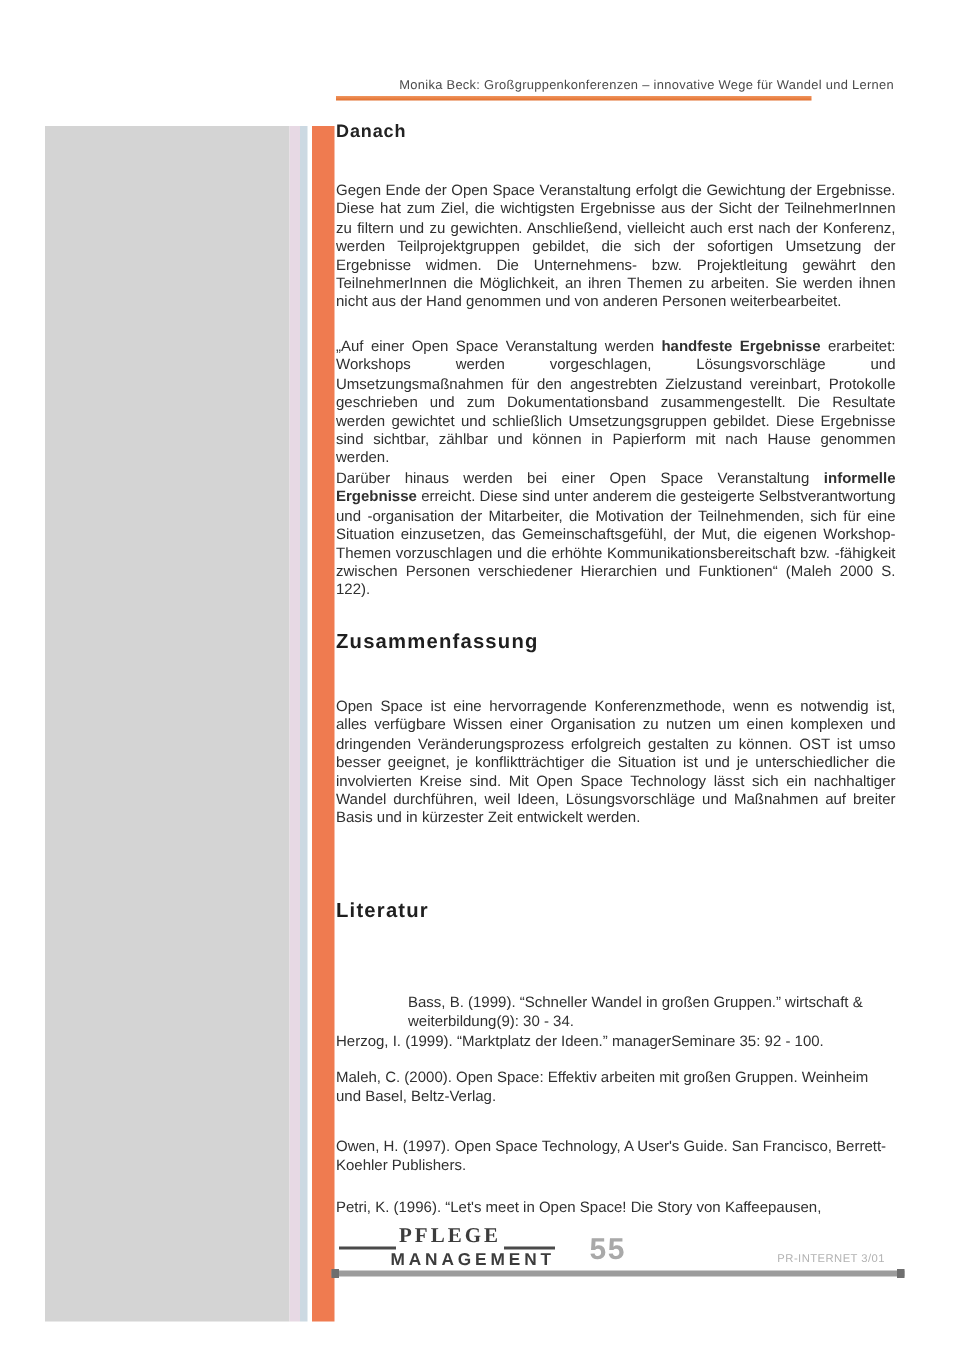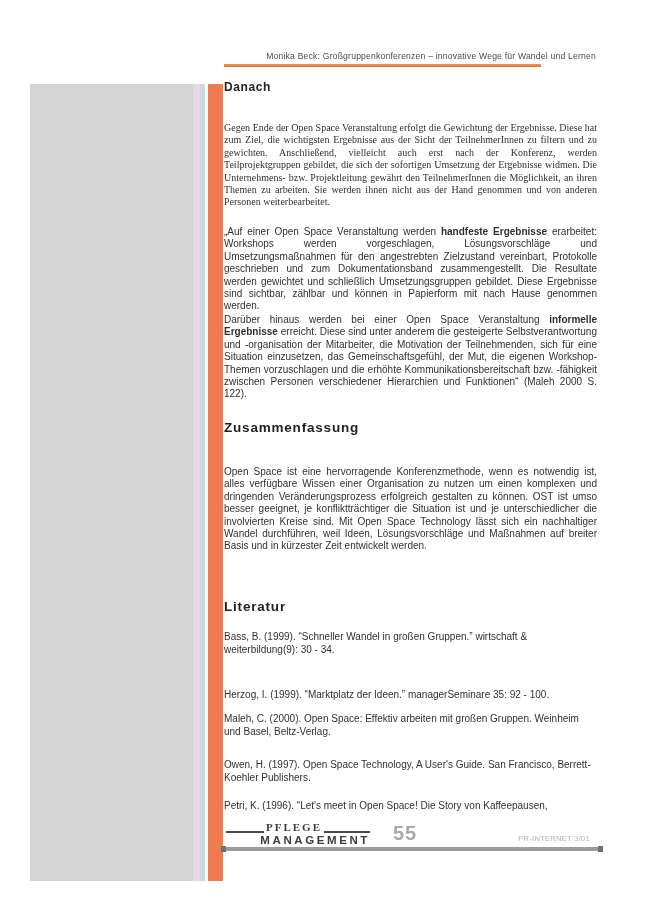--- a/index.html
+++ b/index.html
@@ -20,41 +20,41 @@
     left:224px;top:51px;width:372px;
     font-size:8.6px;letter-spacing:.2px;color:#4a4a4a;
   }
   .header-rule{left:224px;top:64px;width:317px;height:3px;
     background:linear-gradient(#f0955e,#e2702f);}
   .h-danach{left:224px;top:80px;font-size:12px;font-weight:bold;letter-spacing:.6px;color:#222;}
   .body-par{
     left:224px;width:373px;
     font-size:10px;line-height:12.4px;text-align:justify;color:#303030;
   }
-  .para1{top:112px;font-family:Liberation Serif, serif;}
+  .para1{top:112px;}
   .para2{top:216px;}
   .para3{top:304px;}
   .h-mid{left:224px;font-size:13.5px;font-weight:bold;letter-spacing:.8px;color:#1f1f1f;}
   .h-zusammenfassung{top:420px;}
   .para-summary{top:456px;}
   .h-literatur{top:589px;margin-top:10px;}
   .ref{left:224px;width:373px;font-size:10px;line-height:12.6px;text-align:left;color:#303030;}
-  .ref0{top:621px;}
+  .ref0{top:653px;padding-left:48px;}
   .ref1{top:670px;margin-top:19px;}
   .ref2{top:703px;}
   .ref3{top:749px;}
   .ref4{top:790px;}
   
   .journal-logo{left:226px;top:821px;width:144px;color:#3c3c3c;}
   .logo-top{display:flex;align-items:flex-end;height:12px;}
   .logo-rule{border-bottom:2px solid #4a4a4a;height:1px;}
   .logo-rule.left{width:38px;}
   .logo-rule.right{flex:1;}
   .logo-pflege{
-    font-family:"Liberation Serif", serif;font-size:11px;font-weight:bold;
+    font-family:"Liberation Serif", serif;font-size:14px;font-weight:bold;
     letter-spacing:2px;padding:0 2px;white-space:nowrap;
   }
   .logo-management{
     font-size:11.5px;font-weight:bold;letter-spacing:2.6px;margin-top:1px;white-space:nowrap;
   }
   .page-number{left:393px;top:822px;font-size:20px;font-weight:bold;color:#a9a9a9;letter-spacing:1px;}
   .issue-label{left:470px;top:834px;width:120px;text-align:right;font-size:7.5px;color:#b2b2b2;letter-spacing:.3px;}
   .footer-rule{left:221px;top:847px;width:382px;height:4px;background:#9c9c9c;}
   .footer-rule::before,.footer-rule::after{
     content:"";position:absolute;top:-1px;width:5px;height:6px;background:#6f6f6f;}

